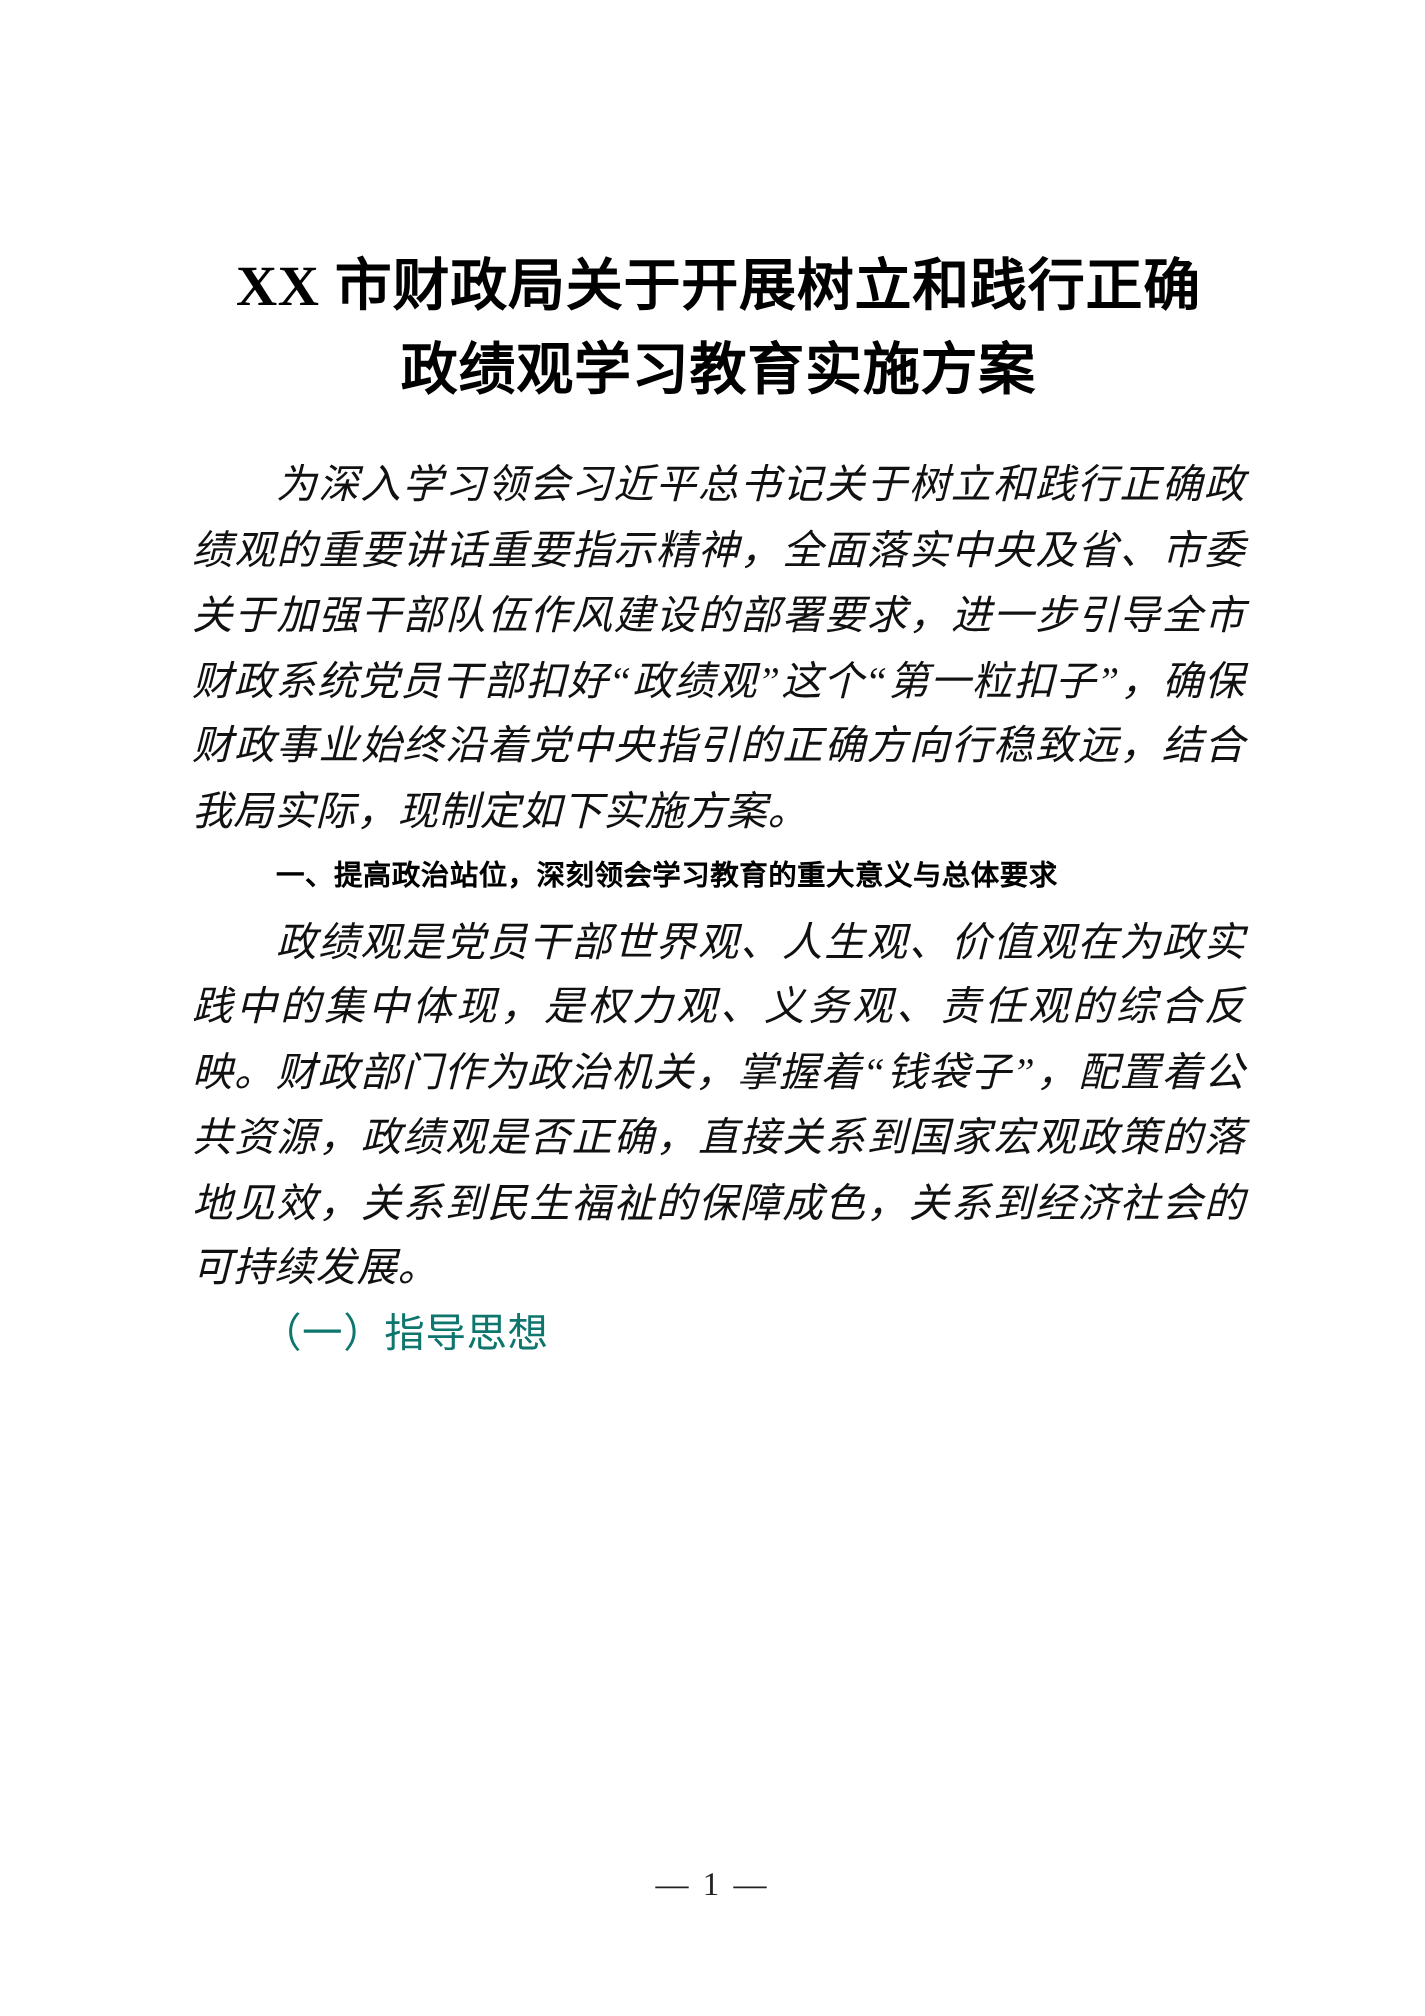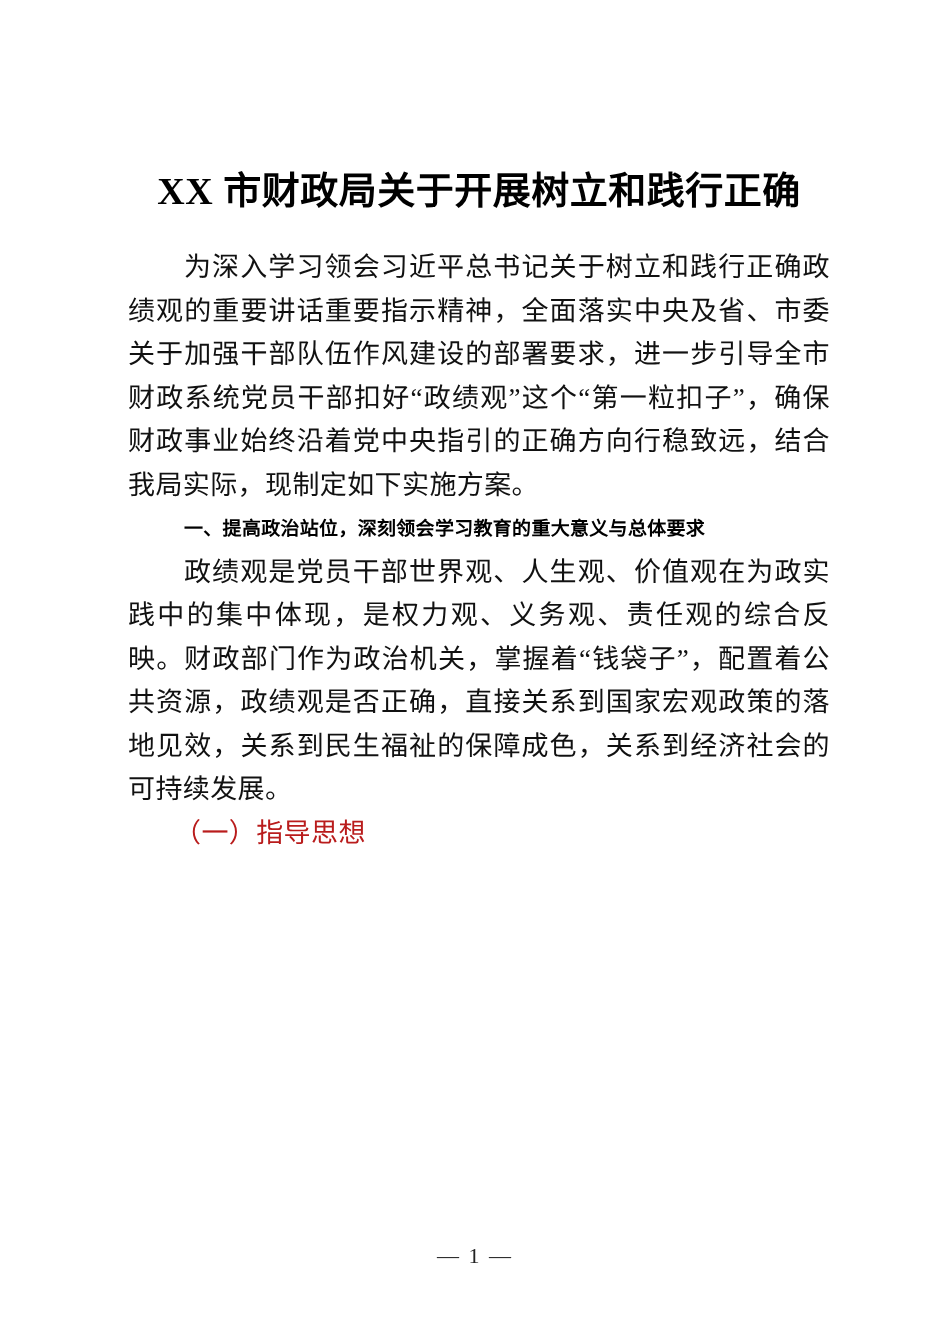--- a/index.html
+++ b/index.html
@@ -57,20 +57,21 @@
     font-size: 27px;
     line-height: 43.5px;
     text-align: justify;
     text-justify: inter-ideograph;
     letter-spacing: 0.4px;
     color: #111111;
     font-weight: 400;
   }
   .para.indent {
     text-indent: 56px; 
+    font-style: italic;
   }
 
   .spacer-before-body { height: 27px; }
 
   
   .section-heading {
     margin: 0;
     font-family: "Liberation Sans", "DejaVu Sans", sans-serif;
     font-size: 19px;
     line-height: 43.5px;
@@ -83,21 +84,21 @@
   }
 
   
   .sub-heading {
     margin: 0;
     font-family: "Liberation Serif", "DejaVu Serif", serif;
     font-size: 27px;
     line-height: 43.5px;
     font-weight: 400;
     text-indent: 46px;
-    color: #b91c1c;
+    color: #0f766e;
     letter-spacing: 0.4px;
   }
 
   
   .page-footer {
     position: absolute;
     left: 0;
     right: 0;
     top: 1243px;
     text-align: center;
@@ -110,20 +111,21 @@
 </style>
 </head>
 <body>
 
 <div class="page">
 
   <div class="content">
 
     <h1 class="doc-title">
       <span class="line">XX 市财政局关于开展树立和践行正确</span>
+      <span class="line">政绩观学习教育实施方案</span>
     </h1>
 
     <div class="spacer-before-body"></div>
 
     <p class="para indent">为深入学习领会习近平总书记关于树立和践行正确政绩观的重要讲话重要指示精神，全面落实中央及省、市委关于加强干部队伍作风建设的部署要求，进一步引导全市财政系统党员干部扣好“政绩观”这个“第一粒扣子”，确保财政事业始终沿着党中央指引的正确方向行稳致远，结合我局实际，现制定如下实施方案。</p>
 
     <p class="section-heading">一、提高政治站位，深刻领会学习教育的重大意义与总体要求</p>
 
     <p class="para indent">政绩观是党员干部世界观、人生观、价值观在为政实践中的集中体现，是权力观、义务观、责任观的综合反映。财政部门作为政治机关，掌握着“钱袋子”，配置着公共资源，政绩观是否正确，直接关系到国家宏观政策的落地见效，关系到民生福祉的保障成色，关系到经济社会的可持续发展。</p>
 

